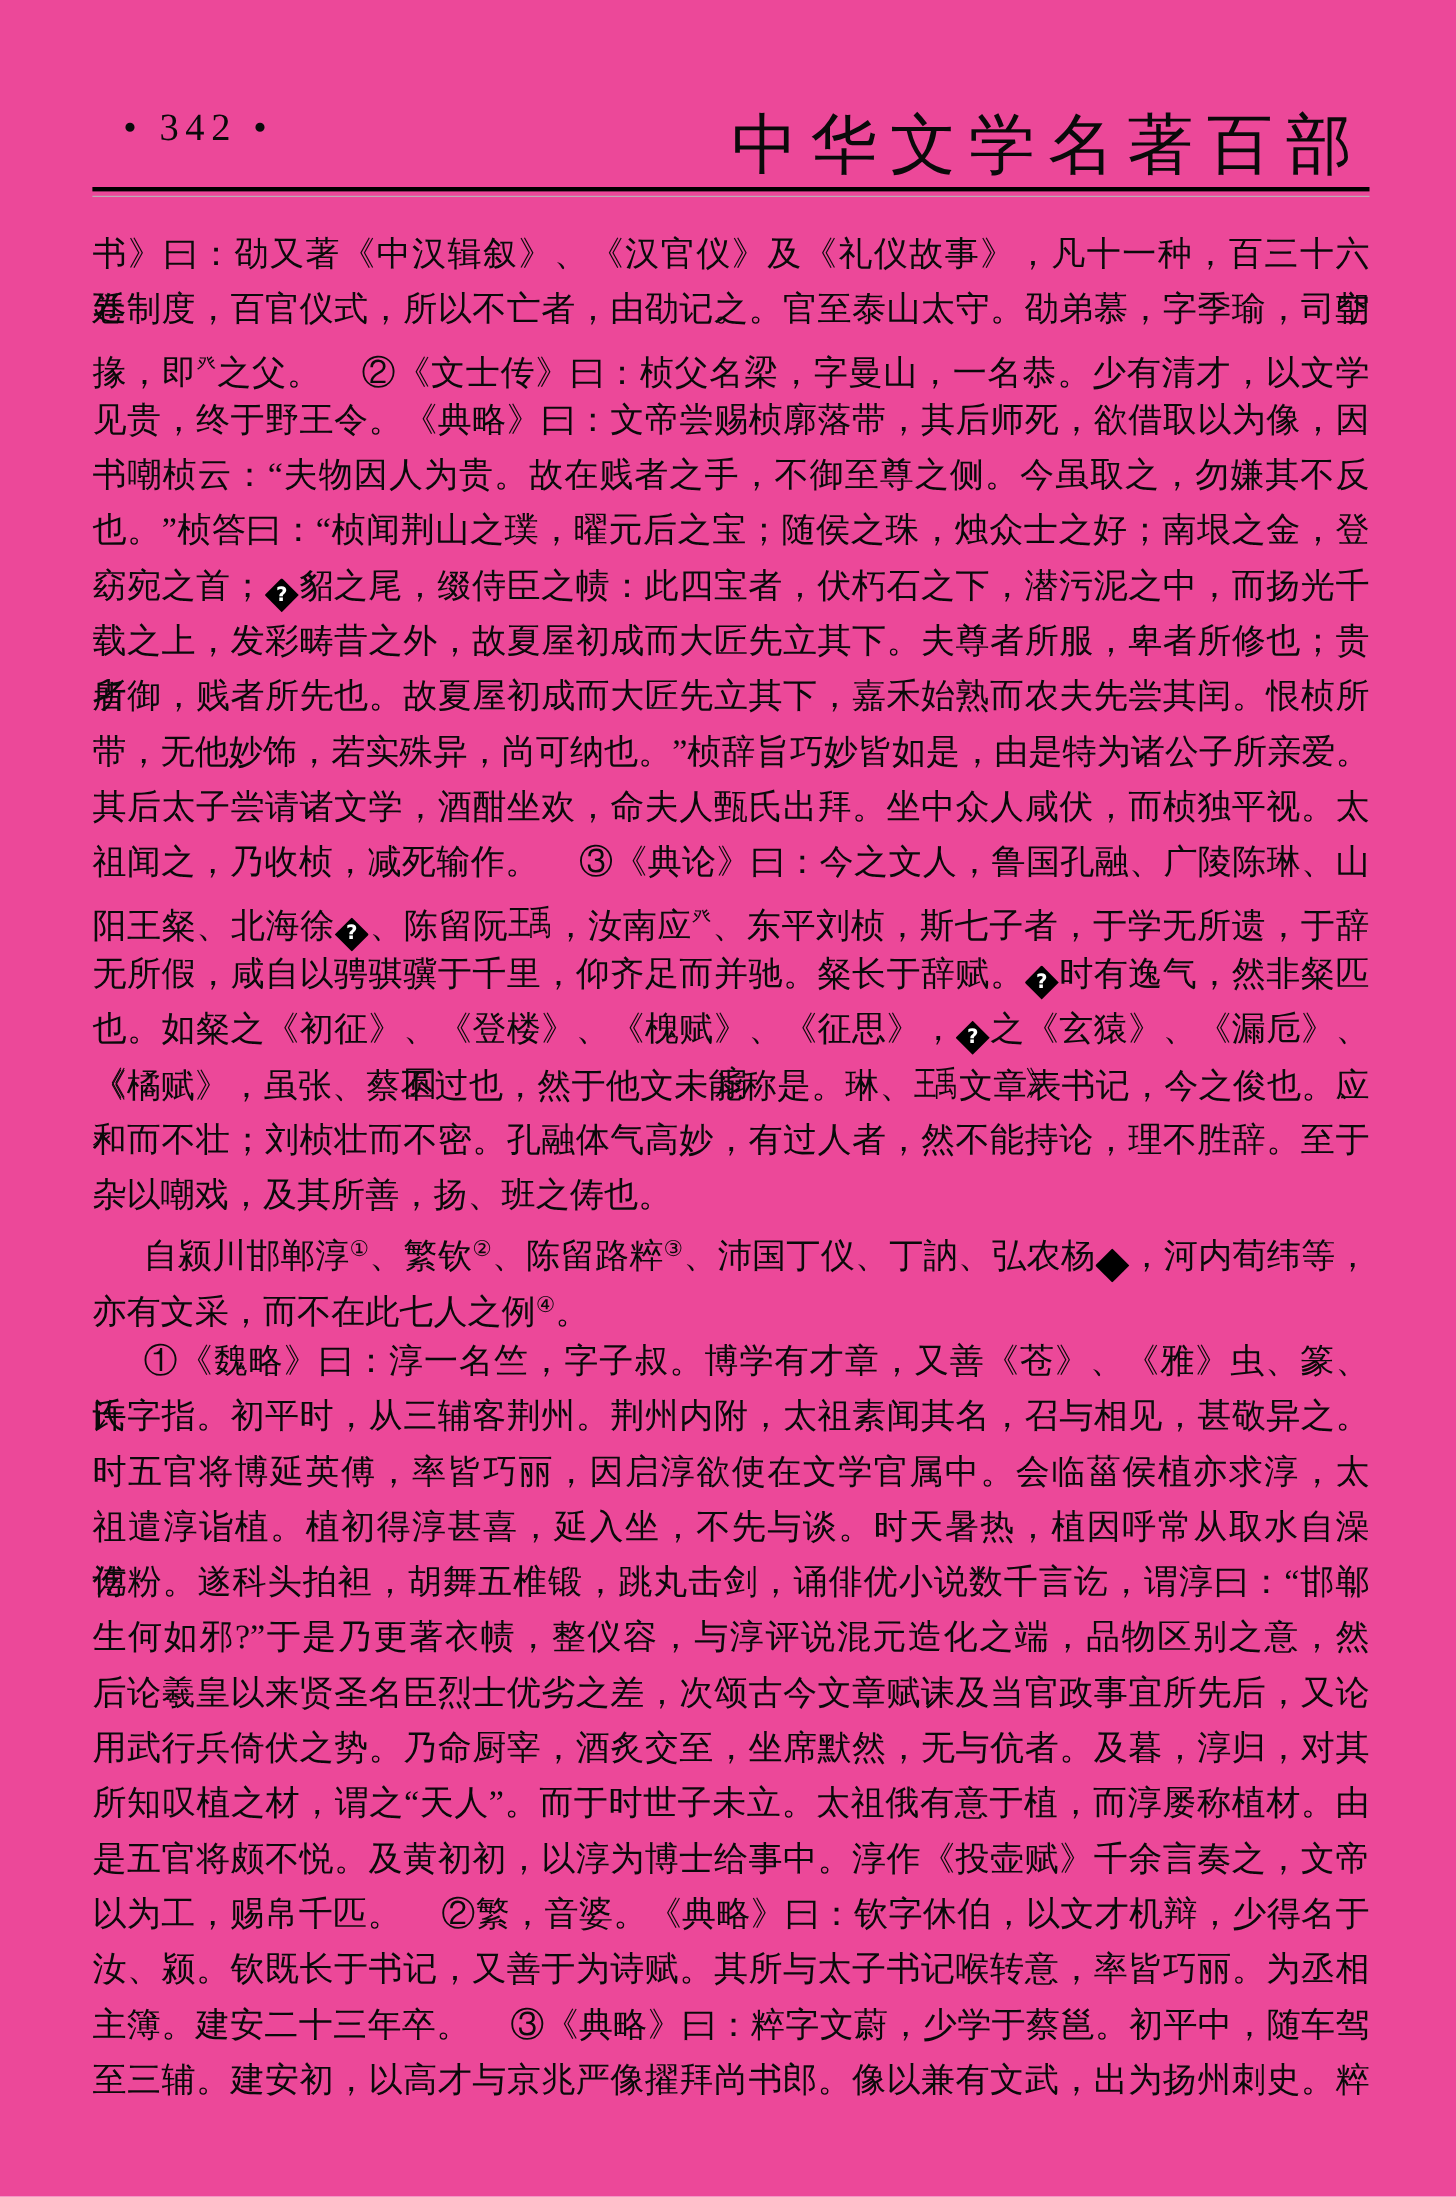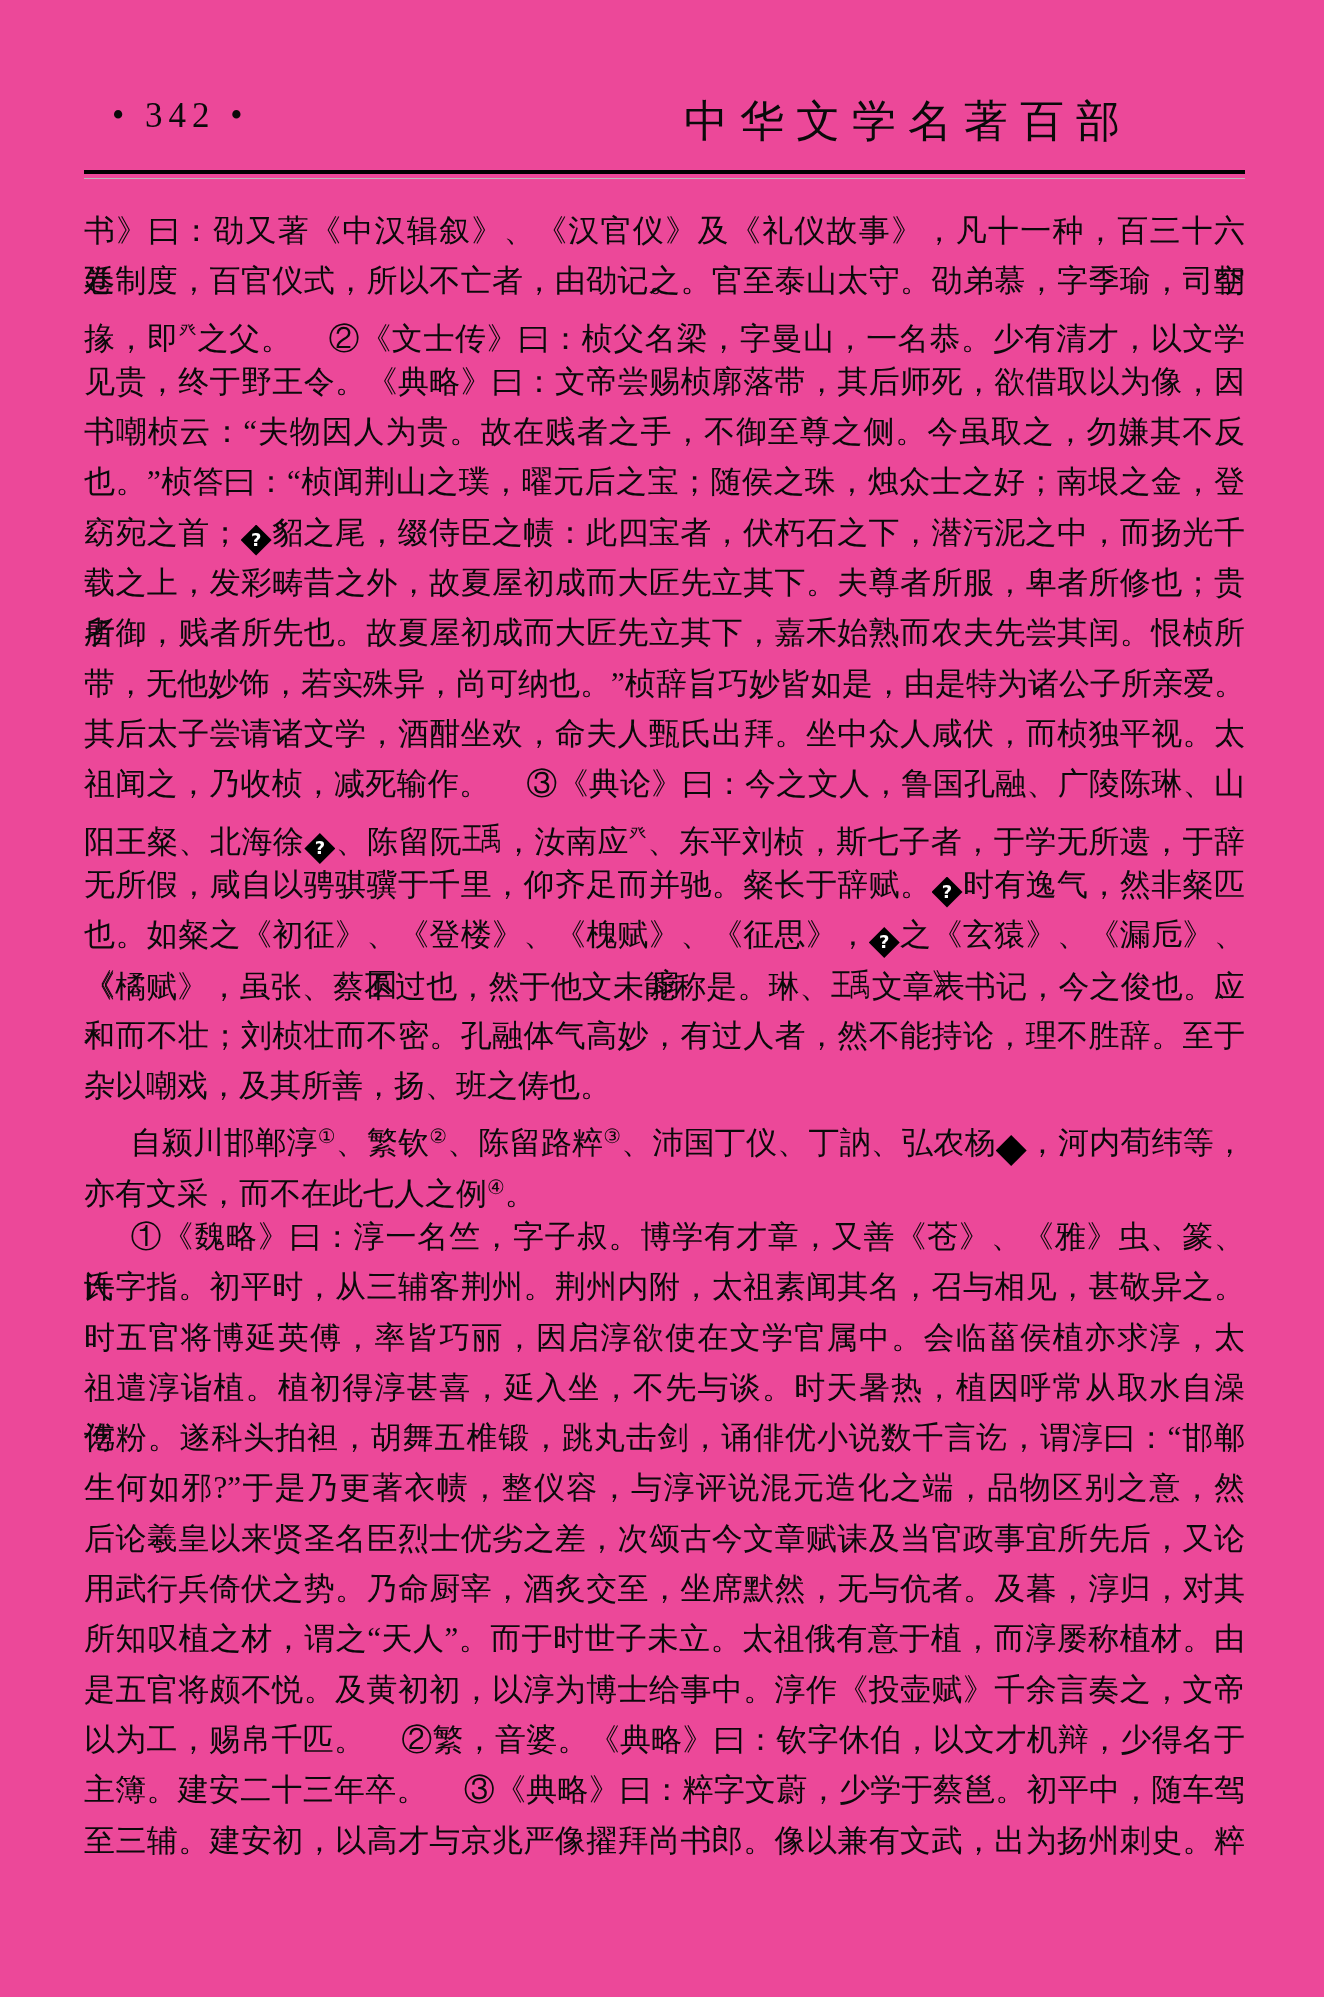--- a/index.html
+++ b/index.html
@@ -6,21 +6,21 @@
   .page{
     position:relative;width:1324px;height:1997px;background:#ec4899;
     font-family:"Liberation Serif","DejaVu Serif",serif;color:#0a0a0a;
     overflow:hidden;
   }
   .pageno{
     position:absolute;left:112px;top:96px;font-size:35px;letter-spacing:6px;
     white-space:nowrap;
   }
   .htitle{
-    position:absolute;left:684px;top:92px;font-size:44px;letter-spacing:12px;
+    position:absolute;left:665px;top:92px;font-size:60px;letter-spacing:12px;
     white-space:nowrap;
   }
   .hrule{position:absolute;left:84px;top:170px;width:1161px;height:4px;background:#000;}
   .hrule2{position:absolute;left:84px;top:178px;width:1161px;height:1px;background:#b9b9b9;}
   .bodytext{
     position:absolute;left:84px;top:206px;width:1161px;
     font-size:31px;line-height:50.3px;
   }
   .ln{
     text-align:justify;text-align-last:justify;
@@ -88,16 +88,17 @@
       <div class="ln">氏字指。初平时，从三辅客荆州。荆州内附，太祖素闻其名，召与相见，甚敬异之。</div>
       <div class="ln">时五官将博延英傅，率皆巧丽，因启淳欲使在文学官属中。会临菑侯植亦求淳，太</div>
       <div class="ln">祖遣淳诣植。植初得淳甚喜，延入坐，不先与谈。时天暑热，植因呼常从取水自澡讫，</div>
       <div class="ln">傅粉。遂科头拍袒，胡舞五椎锻，跳丸击剑，诵俳优小说数千言讫，谓淳曰：“邯郸</div>
       <div class="ln">生何如邪?”于是乃更著衣帻，整仪容，与淳评说混元造化之端，品物区别之意，然</div>
       <div class="ln">后论羲皇以来贤圣名臣烈士优劣之差，次颂古今文章赋诔及当官政事宜所先后，又论</div>
       <div class="ln">用武行兵倚伏之势。乃命厨宰，酒炙交至，坐席默然，无与伉者。及暮，淳归，对其</div>
       <div class="ln">所知叹植之材，谓之“天人”。而于时世子未立。太祖俄有意于植，而淳屡称植材。由</div>
       <div class="ln">是五官将颇不悦。及黄初初，以淳为博士给事中。淳作《投壶赋》千余言奏之，文帝</div>
       <div class="ln">以为工，赐帛千匹。<span class="gap"></span>②繁，音婆。《典略》曰：钦字休伯，以文才机辩，少得名于</div>
+      <div class="ln">汝、颍。钦既长于书记，又善于为诗赋。其所与太子书记喉转意，率皆巧丽。为丞相</div>
       <div class="ln">主簿。建安二十三年卒。<span class="gap"></span>③《典略》曰：粹字文蔚，少学于蔡邕。初平中，随车驾</div>
       <div class="ln">至三辅。建安初，以高才与京兆严像擢拜尚书郎。像以兼有文武，出为扬州刺史。粹</div>
     </main>
 </div>
 
 </body></html>

